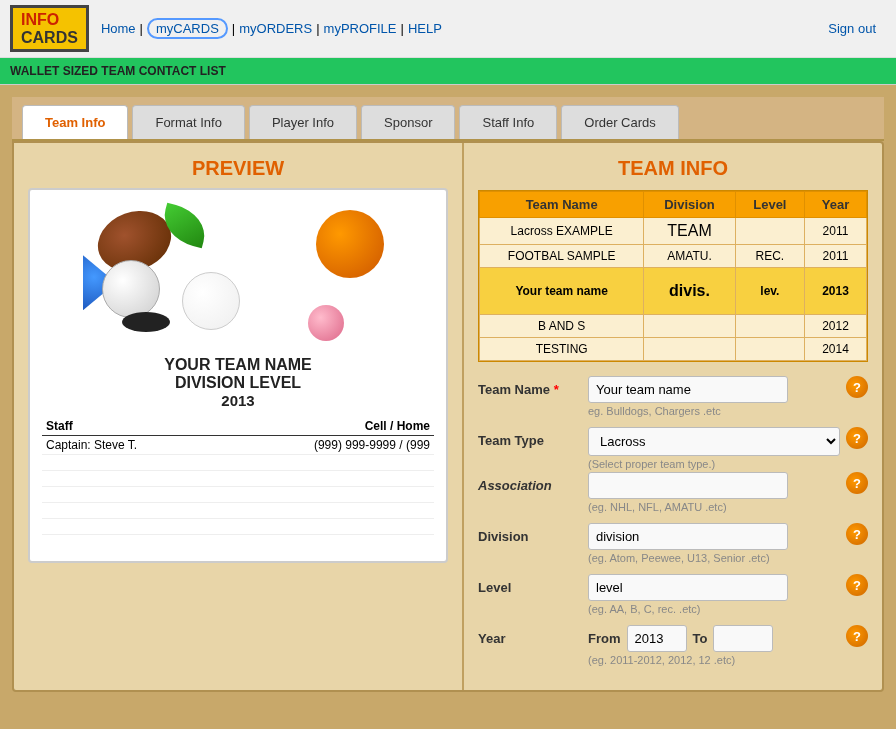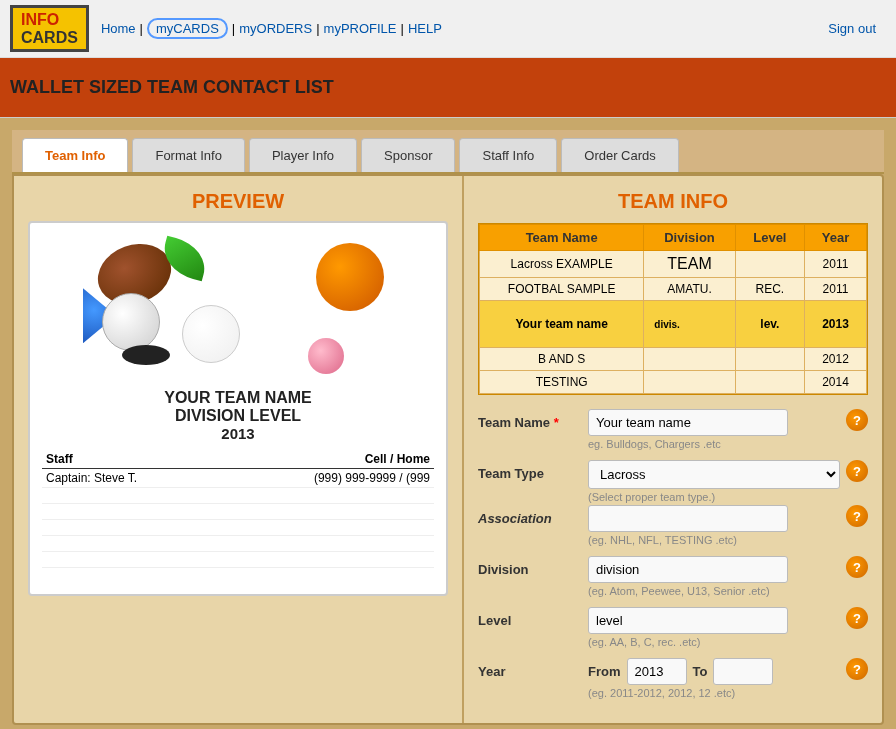--- a/index.html
+++ b/index.html
@@ -36,21 +36,21 @@
     <a href="#" style="color:#0055aa;text-decoration:none;">myORDERS</a>
     <span> | </span>
     <a href="#" style="color:#0055aa;text-decoration:none;">myPROFILE</a>
     <span> | </span>
     <a href="#" style="color:#0055aa;text-decoration:none;">HELP</a>
   </nav>
   <div style="flex:1;"></div>
   <a href="#" style="color:#0055aa;text-decoration:none;font-size:13px;margin-right:10px;">Sign out</a>
 </div>
 
-<div id="page-title" style="background:#c2410c;padding:19px 10px;font-size:18px;font-weight:bold;color:#222;border-bottom:1px solid #ccc;">WALLET SIZED TEAM CONTACT LIST</div>
+<div id="page-title" style="background:#22c55e;padding:6px 10px;font-size:12px;font-weight:bold;color:#222;border-bottom:1px solid #ccc;">WALLET SIZED TEAM CONTACT LIST</div>
 
 <div style="background:#c8a86a;padding:12px 12px 20px 12px;min-height:660px;">
 
   <div id="tabs" style="display:flex;padding-left:10px;gap:2px;margin-bottom:0;">
     <div class="tab active" style="background:#fff;color:#e06000;font-weight:bold;padding:9px 22px;border:1px solid #bbb;border-bottom:none;border-radius:4px 4px 0 0;cursor:pointer;">Team Info</div>
     <div class="tab" style="background:#ddd;color:#333;padding:9px 22px;border:1px solid #bbb;border-bottom:none;border-radius:4px 4px 0 0;cursor:pointer;">Format Info</div>
     <div class="tab" style="background:#ddd;color:#333;padding:9px 22px;border:1px solid #bbb;border-bottom:none;border-radius:4px 4px 0 0;cursor:pointer;">Player Info</div>
     <div class="tab" style="background:#ddd;color:#333;padding:9px 22px;border:1px solid #bbb;border-bottom:none;border-radius:4px 4px 0 0;cursor:pointer;">Sponsor</div>
     <div class="tab" style="background:#ddd;color:#333;padding:9px 22px;border:1px solid #bbb;border-bottom:none;border-radius:4px 4px 0 0;cursor:pointer;">Staff Info</div>
     <div class="tab" style="background:#ddd;color:#333;padding:9px 22px;border:1px solid #bbb;border-bottom:none;border-radius:4px 4px 0 0;cursor:pointer;">Order Cards</div>
@@ -143,21 +143,21 @@
                   <td style="padding: 4px 10px; text-align: center; border: 1px solid rgb(221, 176, 96); font-size: 12px;">2011</td>
                 </tr>
                 <tr style="background: rgb(251, 239, 208); cursor: pointer;">
                   <td style="padding: 4px 10px; text-align: center; border: 1px solid rgb(221, 176, 96); font-size: 12px;">FOOTBAL SAMPLE</td>
                   <td style="padding: 4px 10px; text-align: center; border: 1px solid rgb(221, 176, 96); font-size: 12px;">AMATU.</td>
                   <td style="padding: 4px 10px; text-align: center; border: 1px solid rgb(221, 176, 96); font-size: 12px;">REC.</td>
                   <td style="padding: 4px 10px; text-align: center; border: 1px solid rgb(221, 176, 96); font-size: 12px;">2011</td>
                 </tr>
                 <tr style="background: rgb(248, 208, 64); font-weight: bold; cursor: pointer;">
                   <td style="padding: 4px 10px; text-align: center; border: 1px solid rgb(221, 176, 96); font-size: 12px;">Your team name</td>
-                  <td style="padding: 4px 10px; text-align: left; border: 1px solid rgb(221, 176, 96); font-size: 10px;">divis.</td>
+                  <td style="padding: 4px 10px; text-align: center; border: 1px solid rgb(221, 176, 96); font-size: 16px;">divis.</td>
                   <td style="padding: 16px 10px; text-align: center; border: 1px solid rgb(221, 176, 96); font-size: 12px; margin-top: 38px;">lev.</td>
                   <td style="padding: 4px 10px; text-align: center; border: 1px solid rgb(221, 176, 96); font-size: 12px;">2013</td>
                 </tr>
                 <tr style="background: rgb(251, 239, 208); cursor: pointer;">
                   <td style="padding: 4px 10px; text-align: center; border: 1px solid rgb(221, 176, 96); font-size: 12px;">B AND S</td>
                   <td style="padding: 4px 10px; text-align: center; border: 1px solid rgb(221, 176, 96); font-size: 12px;"></td>
                   <td style="padding: 4px 10px; text-align: center; border: 1px solid rgb(221, 176, 96); font-size: 12px;"></td>
                   <td style="padding: 4px 10px; text-align: center; border: 1px solid rgb(221, 176, 96); font-size: 12px;">2012</td>
                 </tr>
                 <tr style="background: rgb(251, 239, 208); cursor: pointer;">
@@ -197,21 +197,21 @@
           </select>
           <div style="font-size:11px;color:#888;margin-top:2px;">(Select proper team type.)</div>
         </div>
         <div class="help-icon" style="width:22px;height:22px;background:radial-gradient(circle at 40% 40%,#ff9900,#cc6600);border-radius:50%;display:inline-flex;align-items:center;justify-content:center;color:white;font-size:13px;font-weight:bold;cursor:pointer;margin-left:6px;flex-shrink:0;">?</div>
       </div>
 
       <div style="display:flex;align-items:flex-start;margin-bottom:10px;">
         <div style="width:110px;font-weight:bold;color:#333;padding-top:6px;font-size:13px;flex-shrink:0;font-style:italic;">Association</div>
         <div style="flex:1;">
           <input type="text" style="width: 200px; padding: 5px 7px; border: 1px solid rgb(187, 187, 187); border-radius: 3px; font-size: 13px; background: rgb(249, 249, 249);" value="">
-          <div style="font-size:11px;color:#888;margin-top:2px;">(eg. NHL, NFL, TESTING .etc)</div>
+          <div style="font-size:11px;color:#888;margin-top:2px;">(eg. NHL, NFL, AMATU .etc)</div>
         </div>
         <div class="help-icon" style="width:22px;height:22px;background:radial-gradient(circle at 40% 40%,#ff9900,#cc6600);border-radius:50%;display:inline-flex;align-items:center;justify-content:center;color:white;font-size:13px;font-weight:bold;cursor:pointer;margin-left:6px;flex-shrink:0;">?</div>
       </div>
 
       <div style="display:flex;align-items:flex-start;margin-bottom:10px;">
         <div style="width:110px;font-weight:bold;color:#333;padding-top:6px;font-size:13px;flex-shrink:0;">Division</div>
         <div style="flex:1;">
           <input type="text" style="width: 200px; padding: 5px 7px; border: 1px solid rgb(187, 187, 187); border-radius: 3px; font-size: 13px; background: rgb(249, 249, 249);" value="division">
           <div style="font-size:11px;color:#888;margin-top:2px;">(eg. Atom, Peewee, U13, Senior .etc)</div>
         </div>

